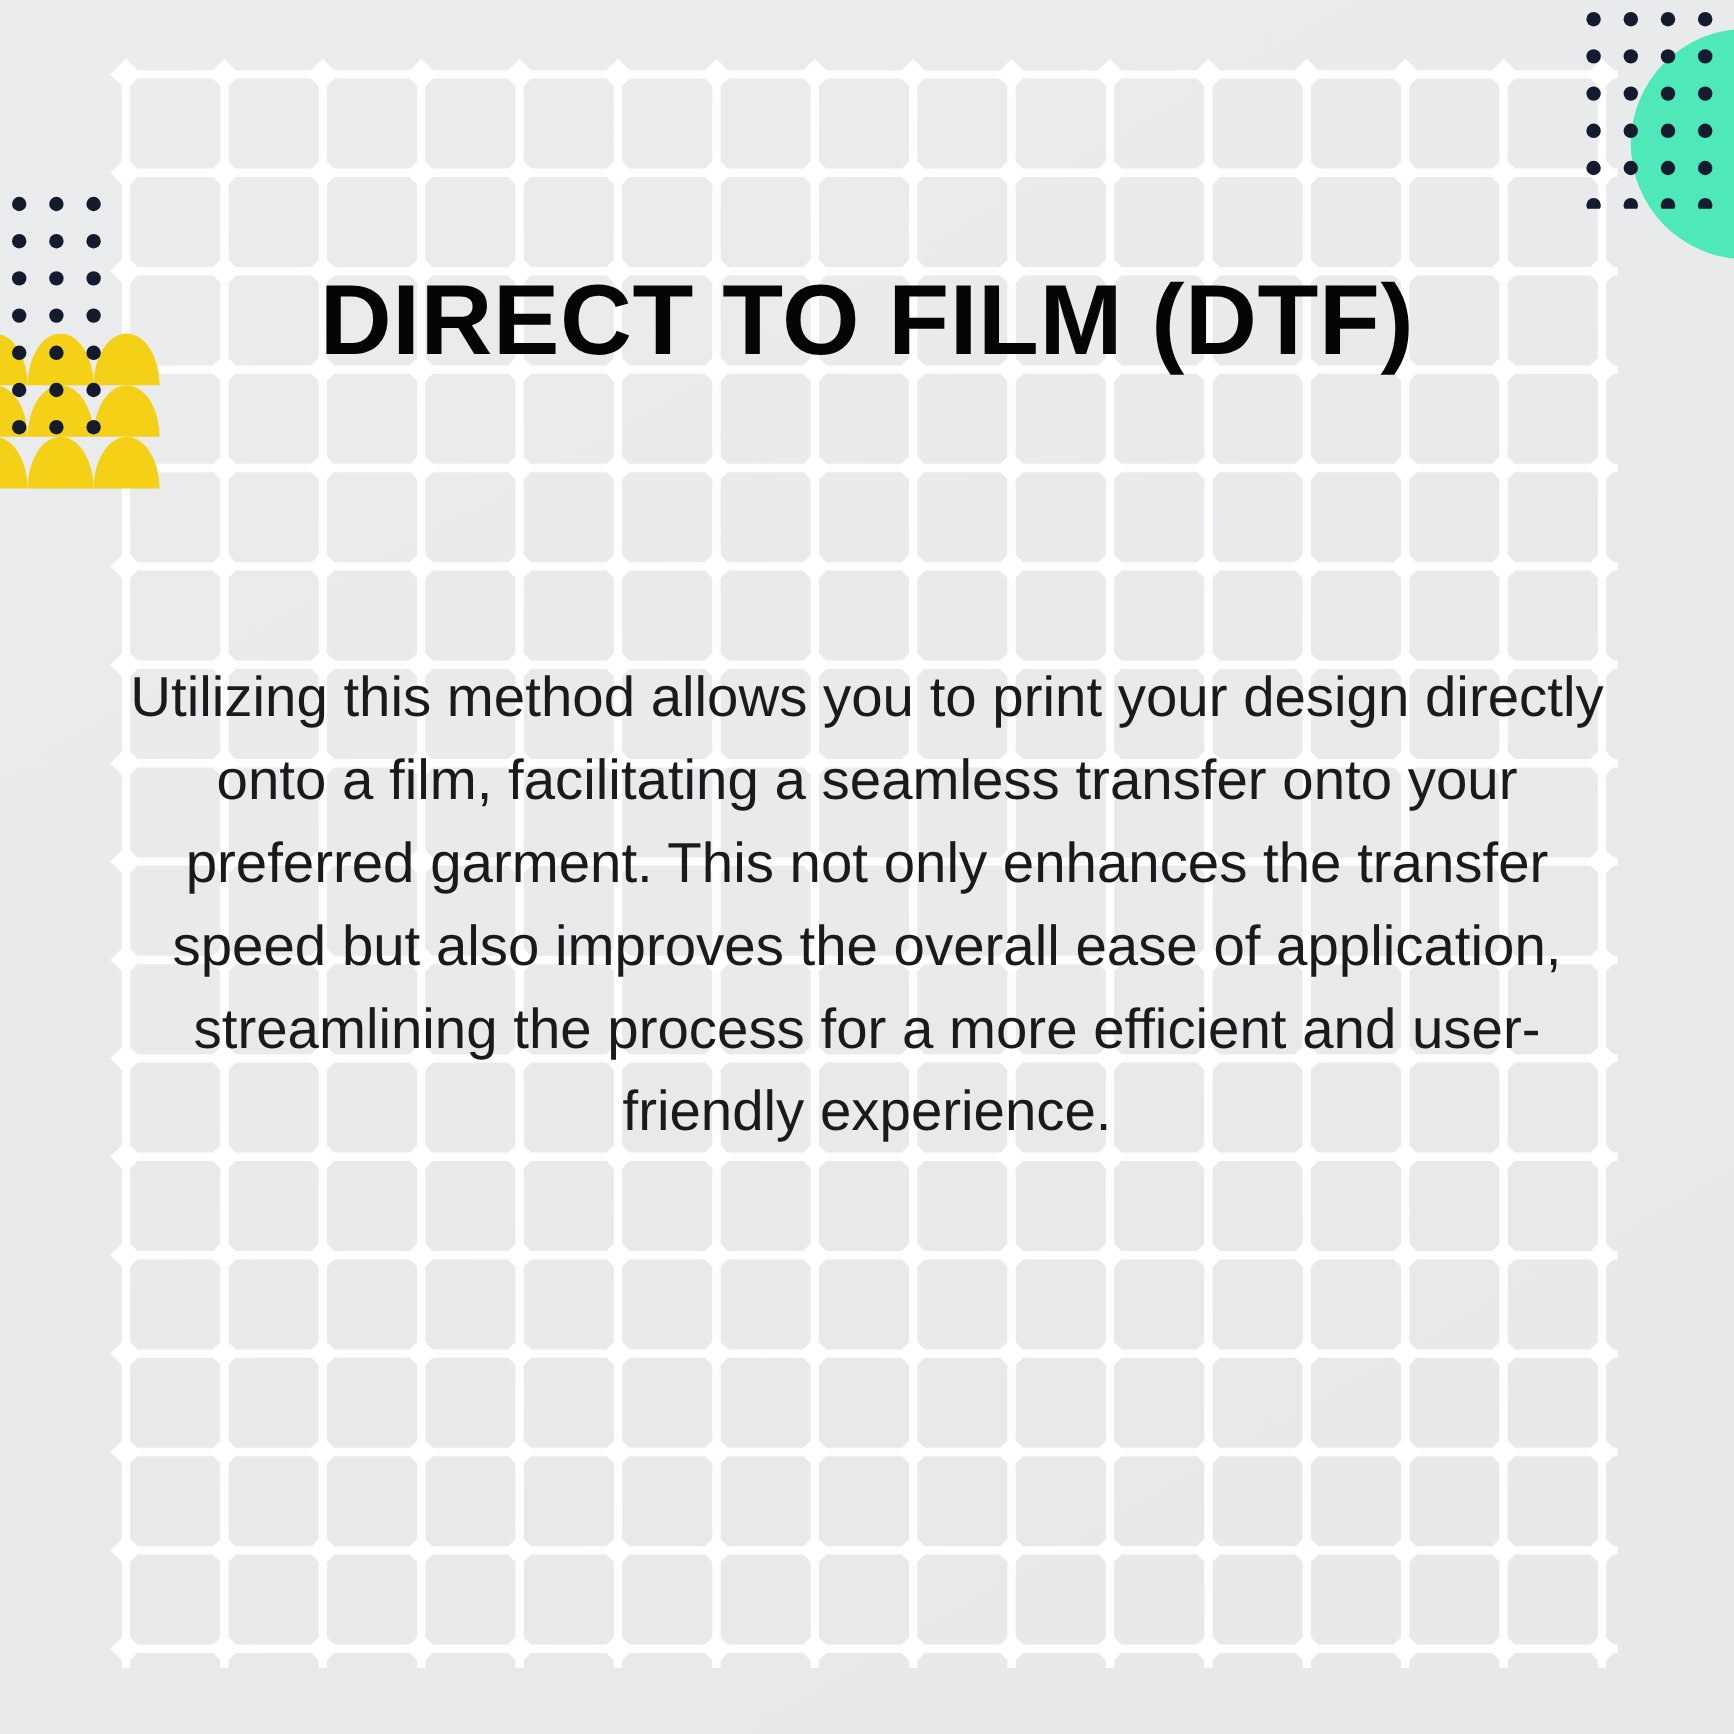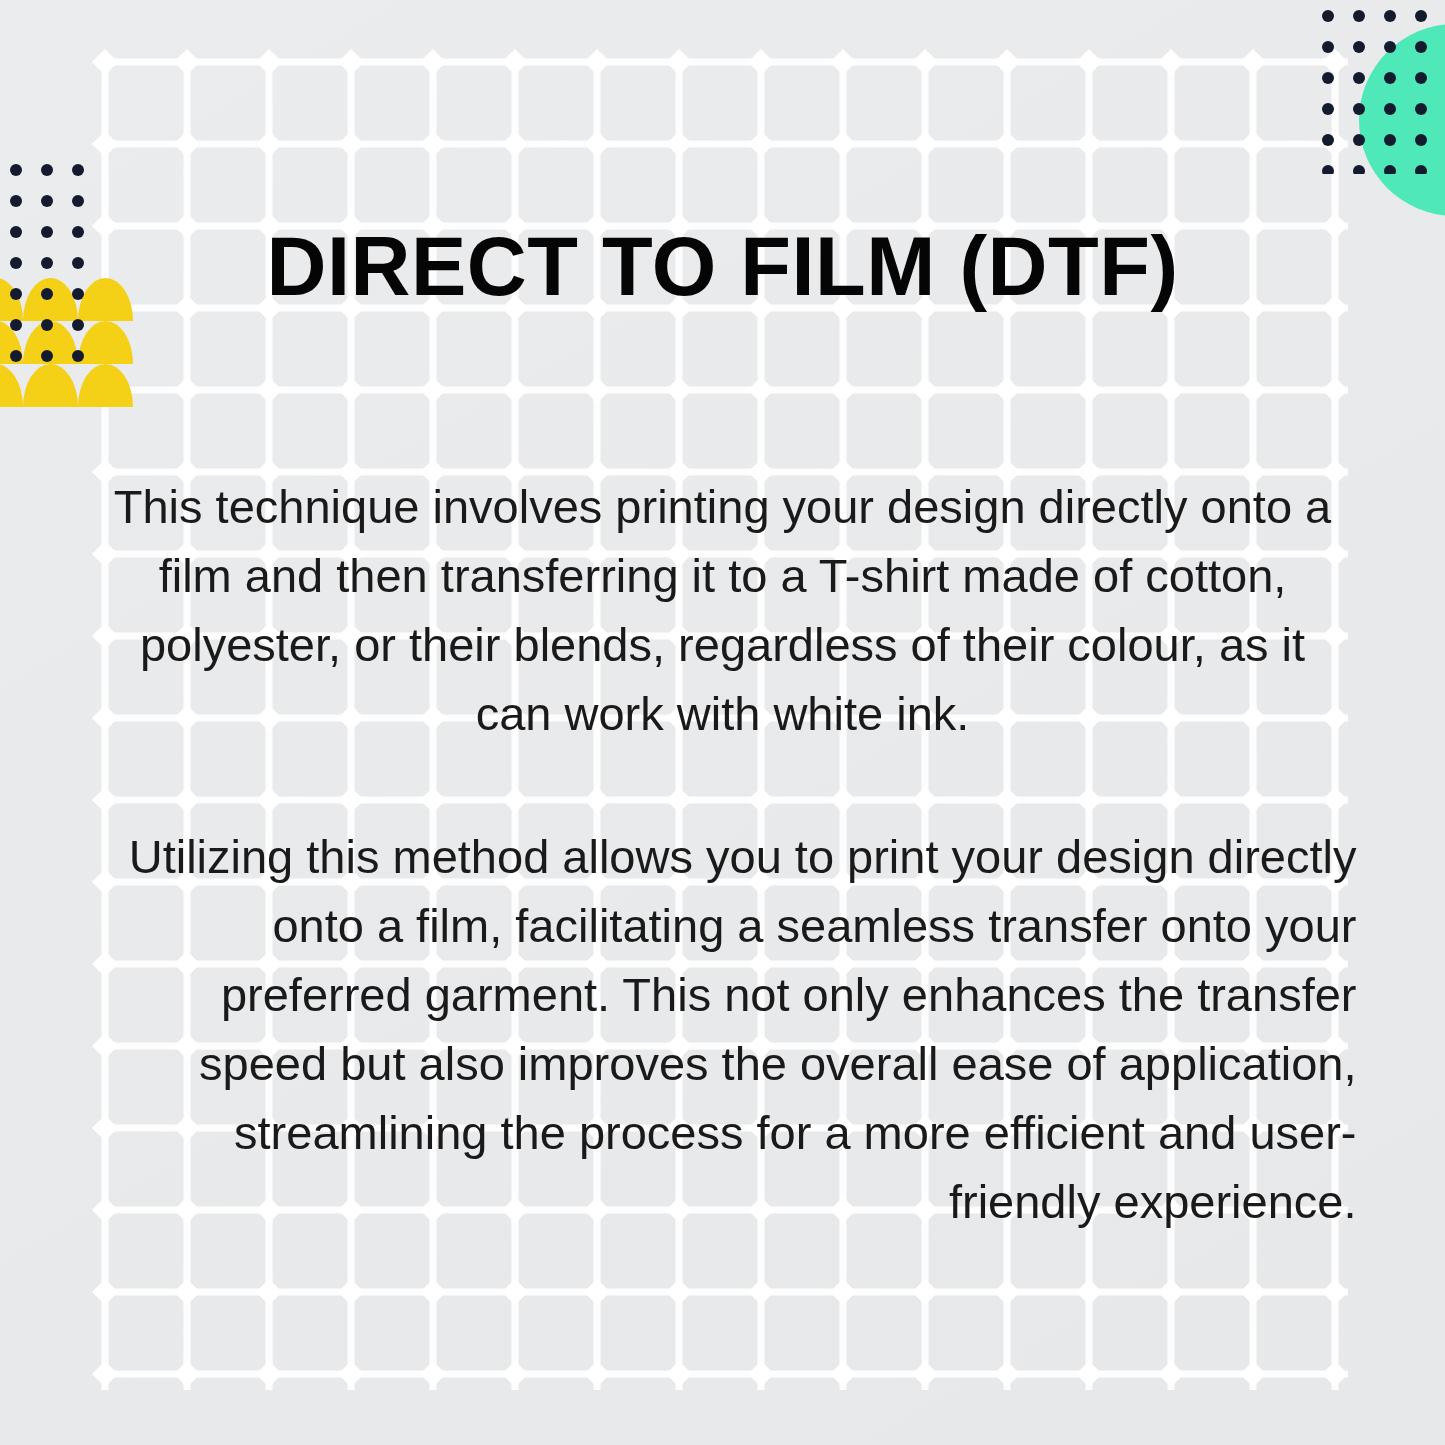--- a/index.html
+++ b/index.html
@@ -102,21 +102,20 @@
     margin: 0;
     letter-spacing: 0px;
   }
   .para.p1 {
     width: 1250px;
     margin: 0 auto;
   }
   .para.p2 {
     width: 1268px;
     margin: 74px auto 0 auto;
-    text-align: right;
   }
 </style>
 </head>
 <body>
 
 <div id="poster">
 
   <svg class="grid-layer" width="1445" height="1445" viewBox="0 0 1445 1445" xmlns="http://www.w3.org/2000/svg">
     <defs>
       <g id="cellmark"></g>
@@ -503,18 +502,17 @@
       </g>
   </svg>
 
   <div class="content">
 
     <h1 class="title">
       <span class="tline">DIRECT TO FILM (DTF)</span>
     </h1>
 
     <div class="body-block">
-      <p class="para p1">This technique involves printing your design directly onto a film and then transferring it to a T-shirt made of cotton, polyester, or their blends, regardless of their colour, as it can work with white ink.</p>
       <p class="para p2">Utilizing this method allows you to print your design directly onto a film, facilitating a seamless transfer onto your preferred garment. This not only enhances the transfer speed but also improves the overall ease of application, streamlining the process for a more efficient and user-friendly experience.</p>
     </div>
 
   </div>
 </div>
 
 </body></html>

